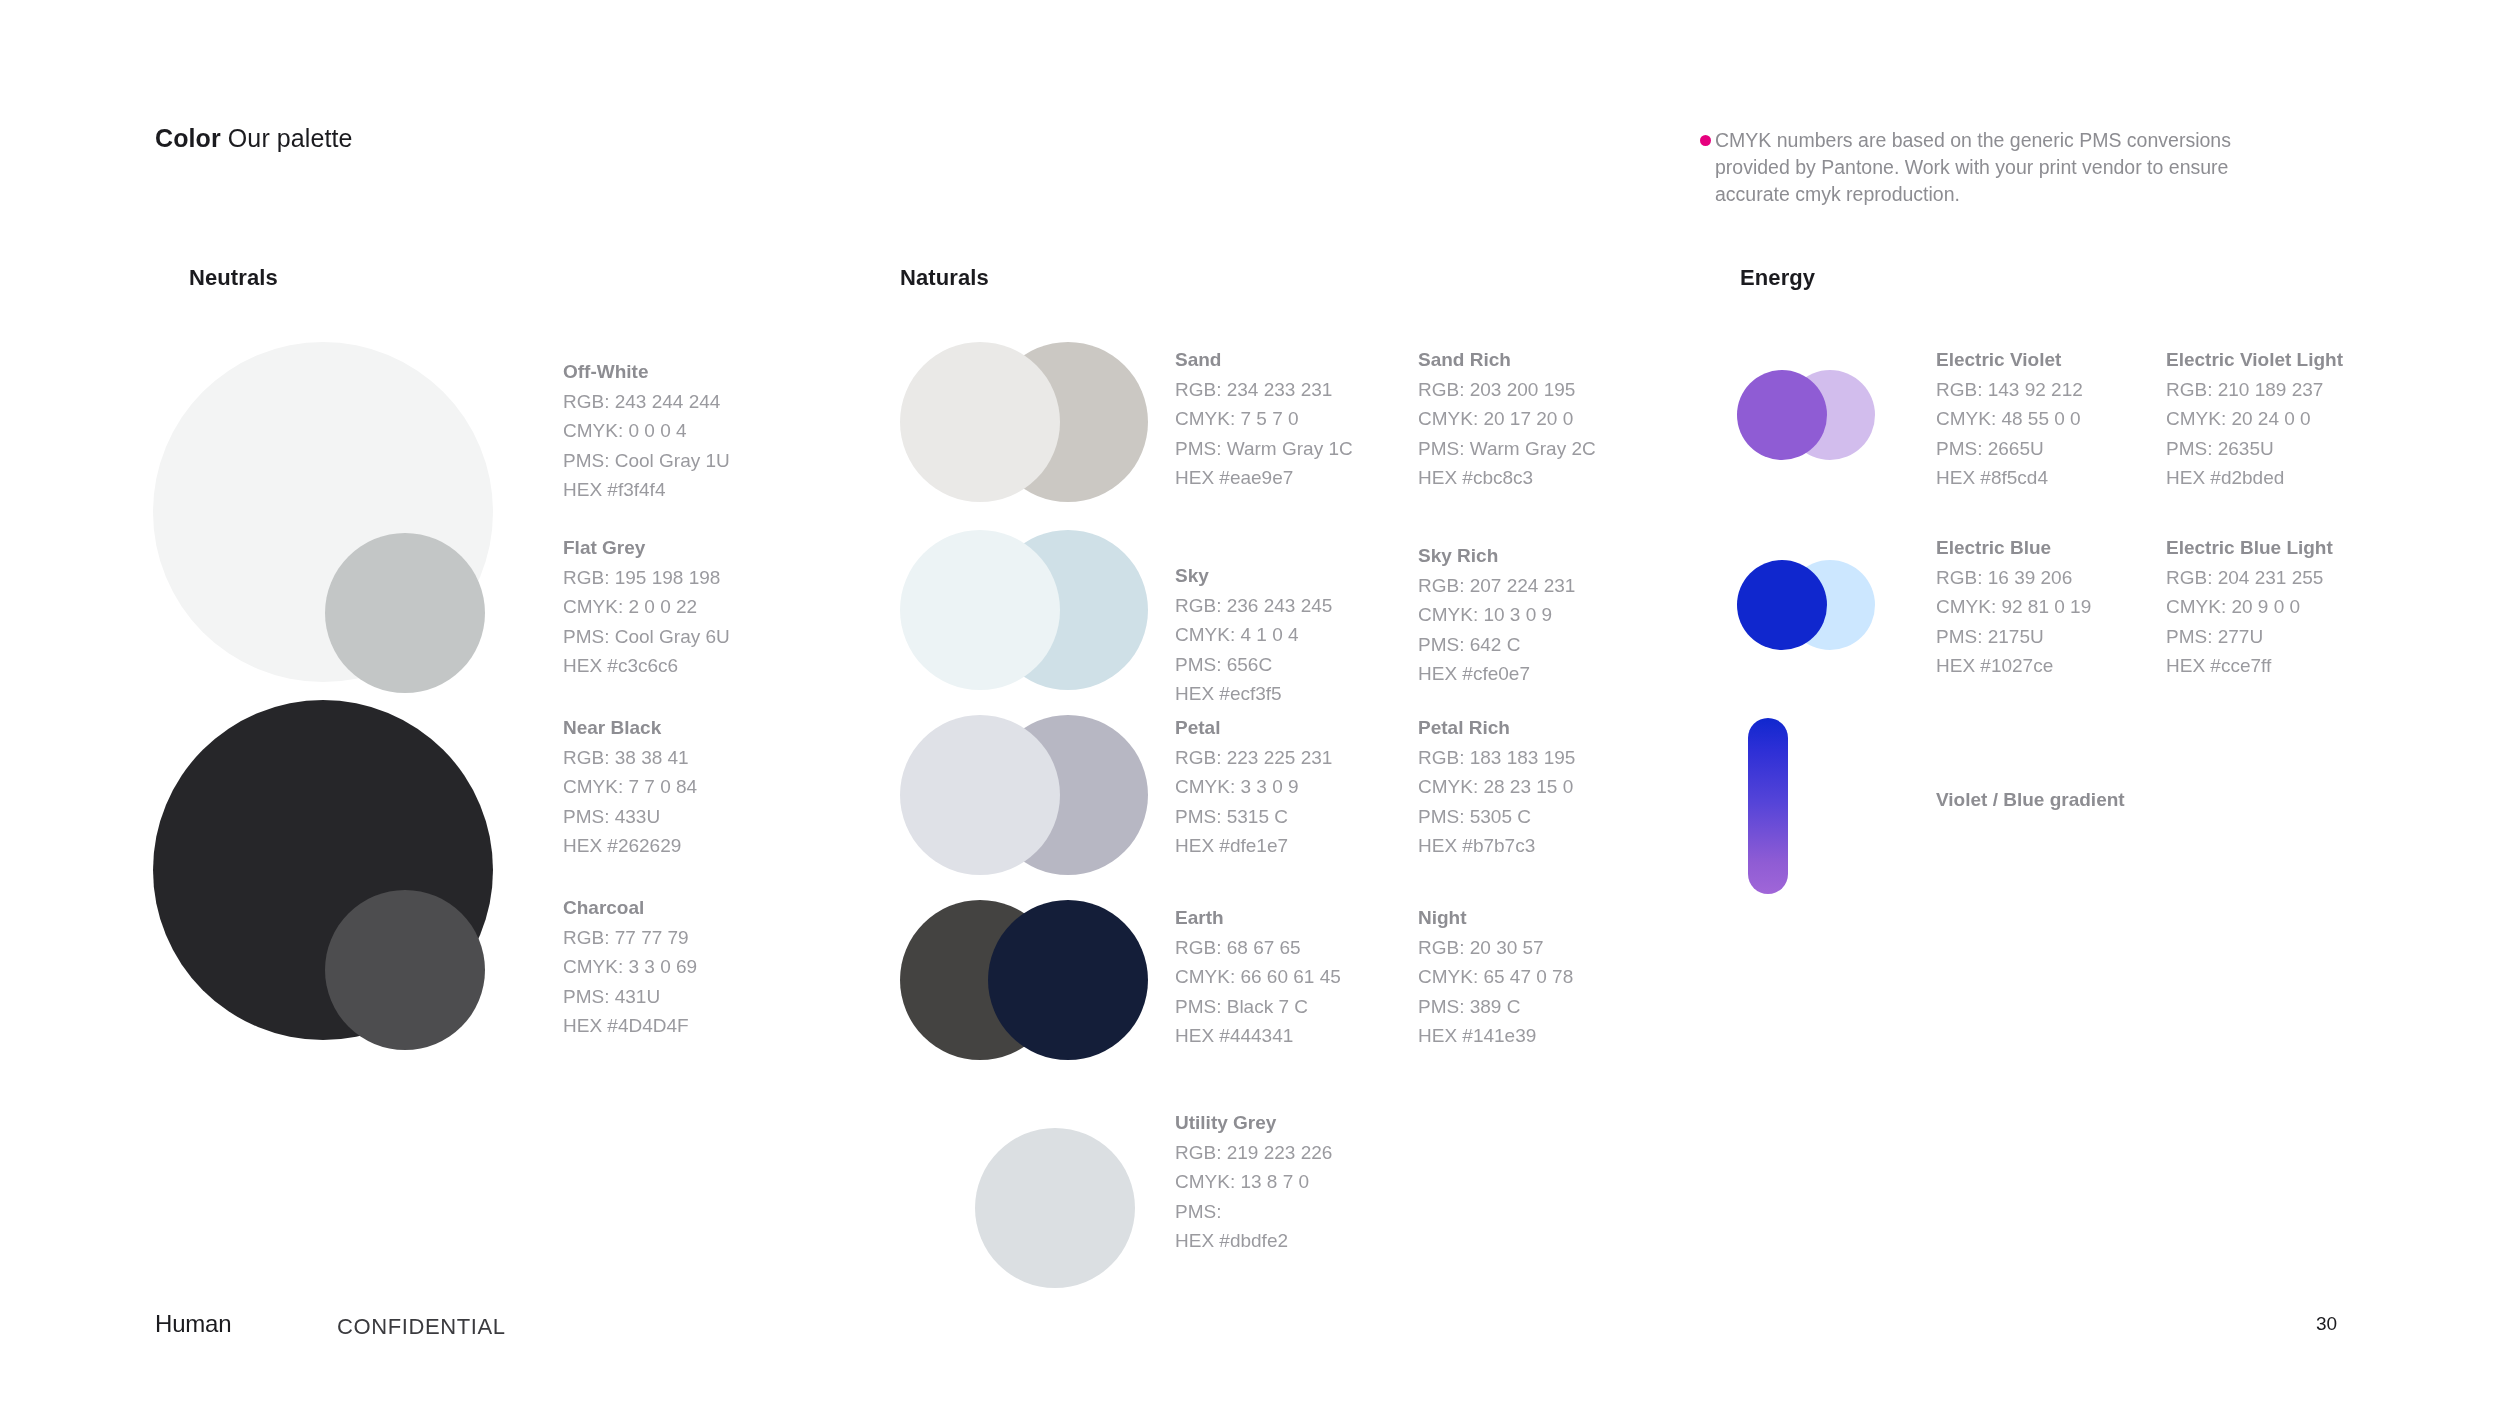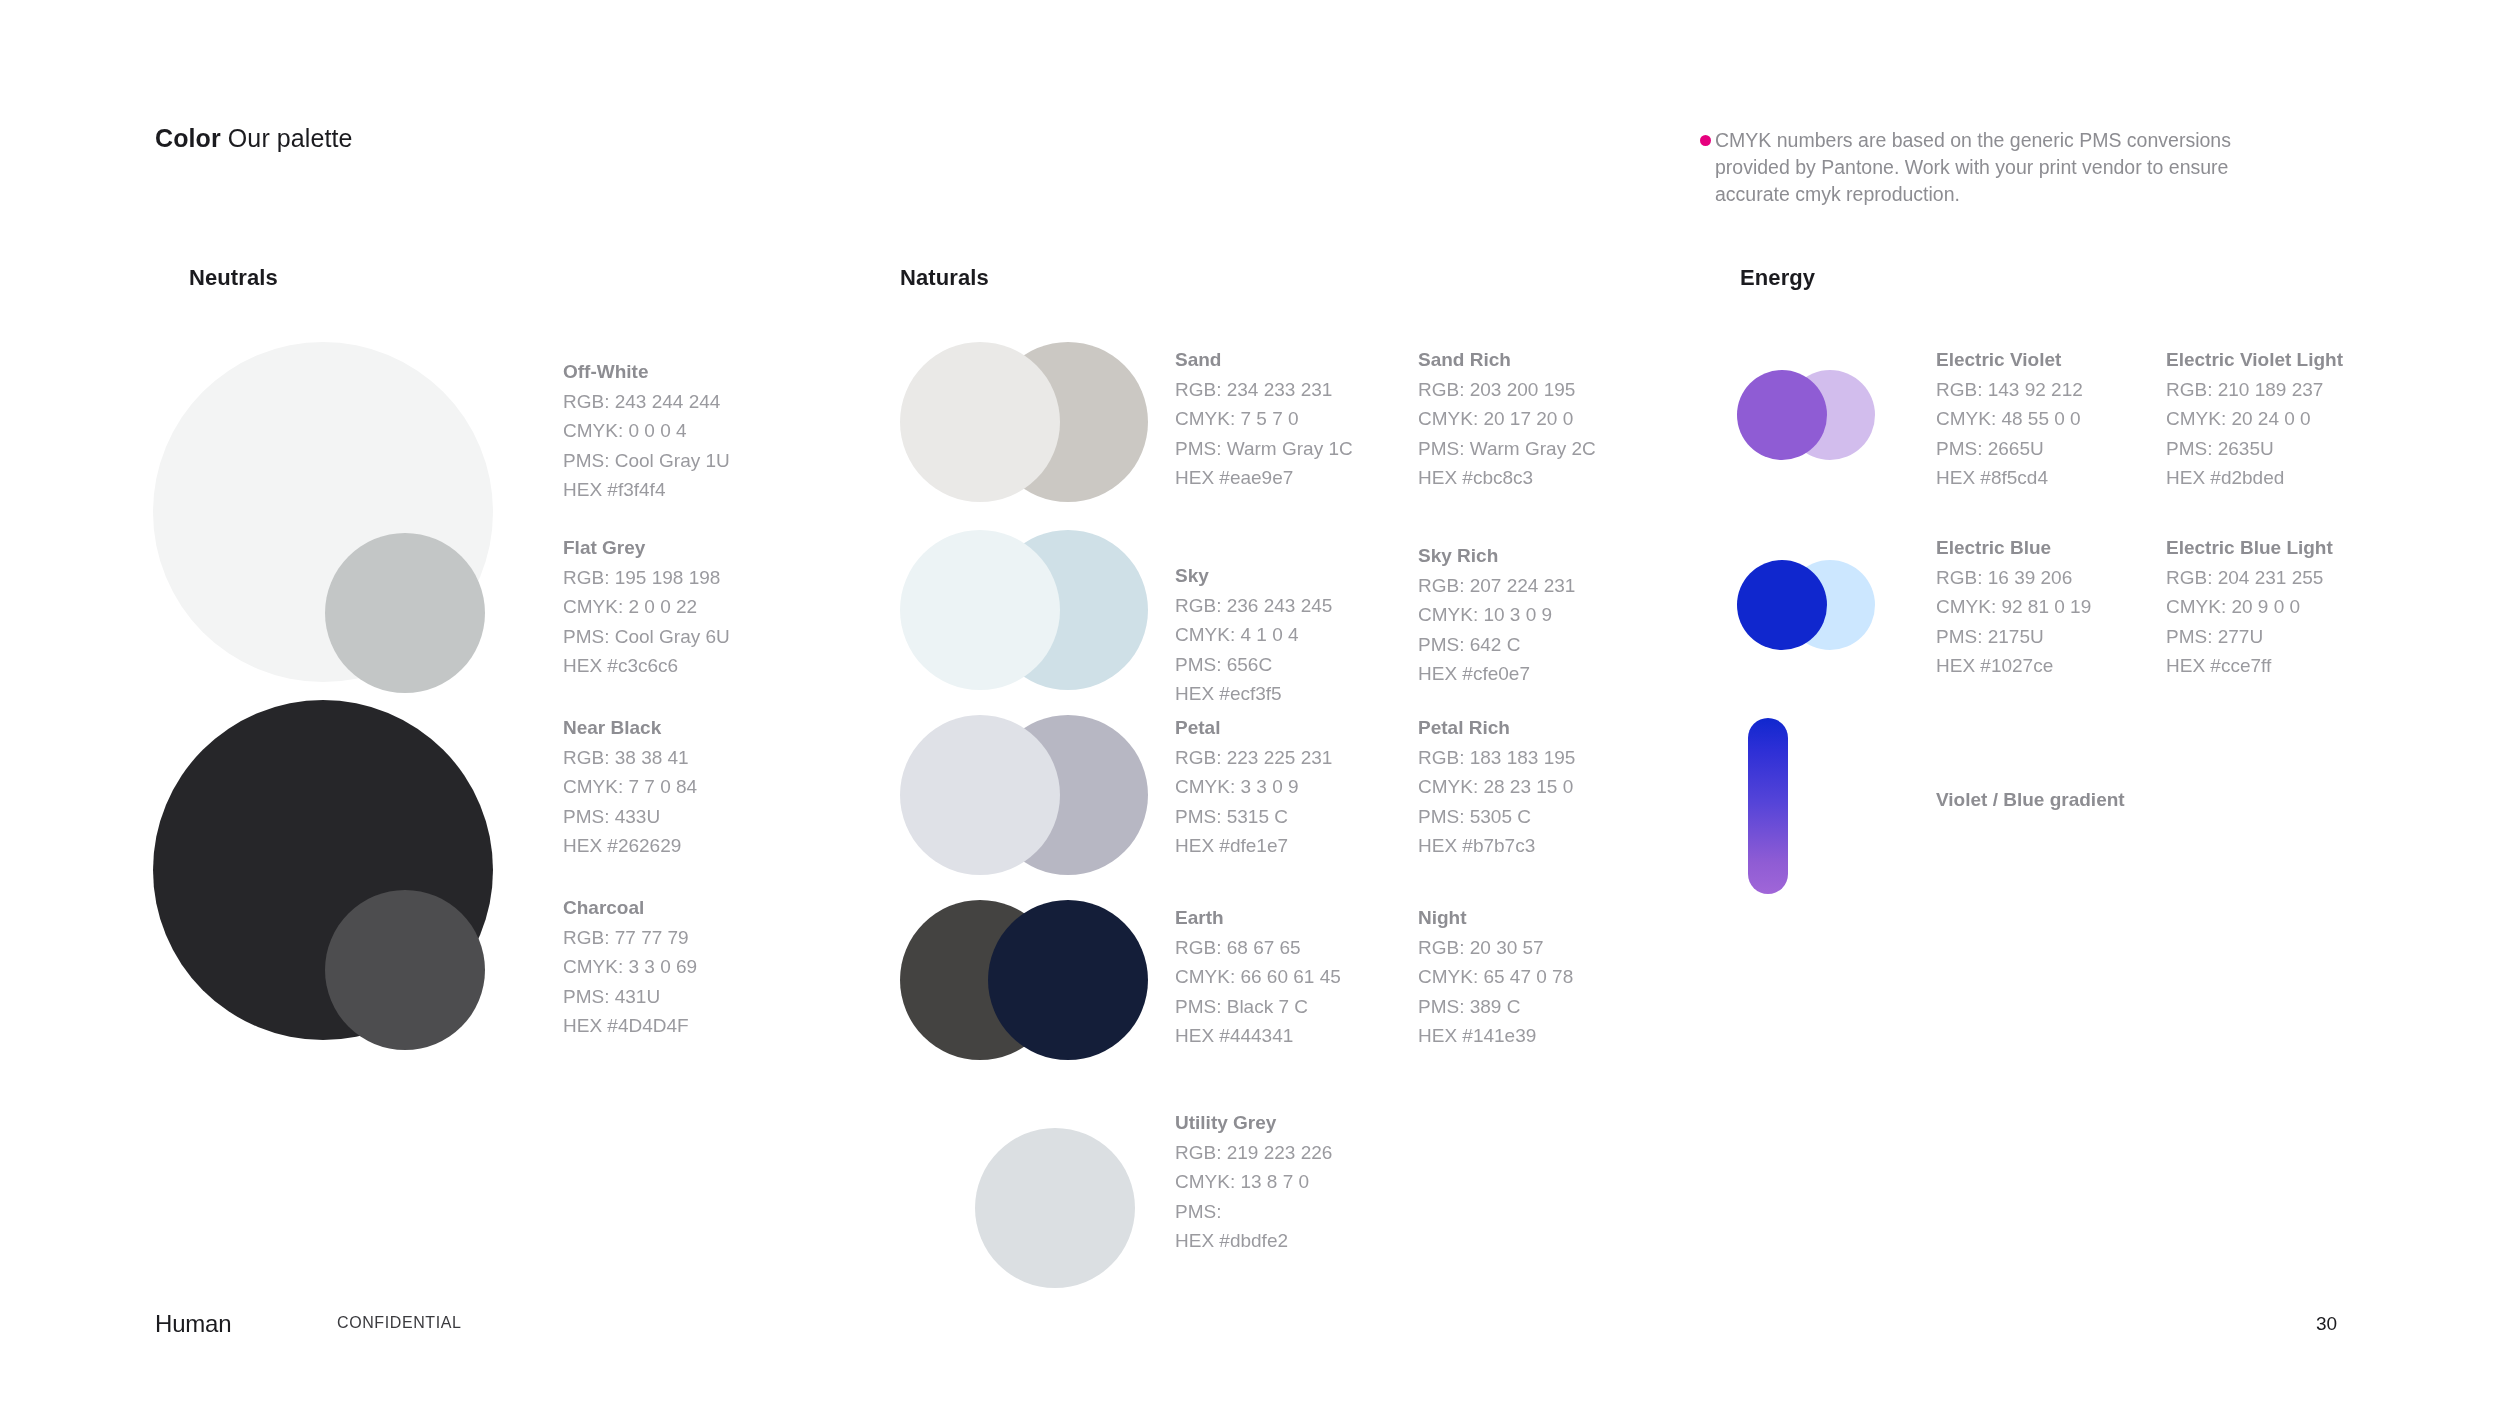--- a/index.html
+++ b/index.html
@@ -144,21 +144,21 @@
     position: absolute;
     left: 155px; top: 1310px;
     font-size: 24px;
     font-weight: 400;
     letter-spacing: -0.2px;
     color: #1b1b1f;
   }
   .footer-confidential {
     position: absolute;
     left: 337px; top: 1314px;
-    font-size: 16px;
+    font-size: 22px;
     letter-spacing: 0.6px;
     color: #3a3a3e;
     font-weight: 400;
   }
   .footer-pagenum {
     position: absolute;
     left: 2316px; top: 1313px;
     font-size: 19px;
     color: #1b1b1f;
     font-weight: 400;

